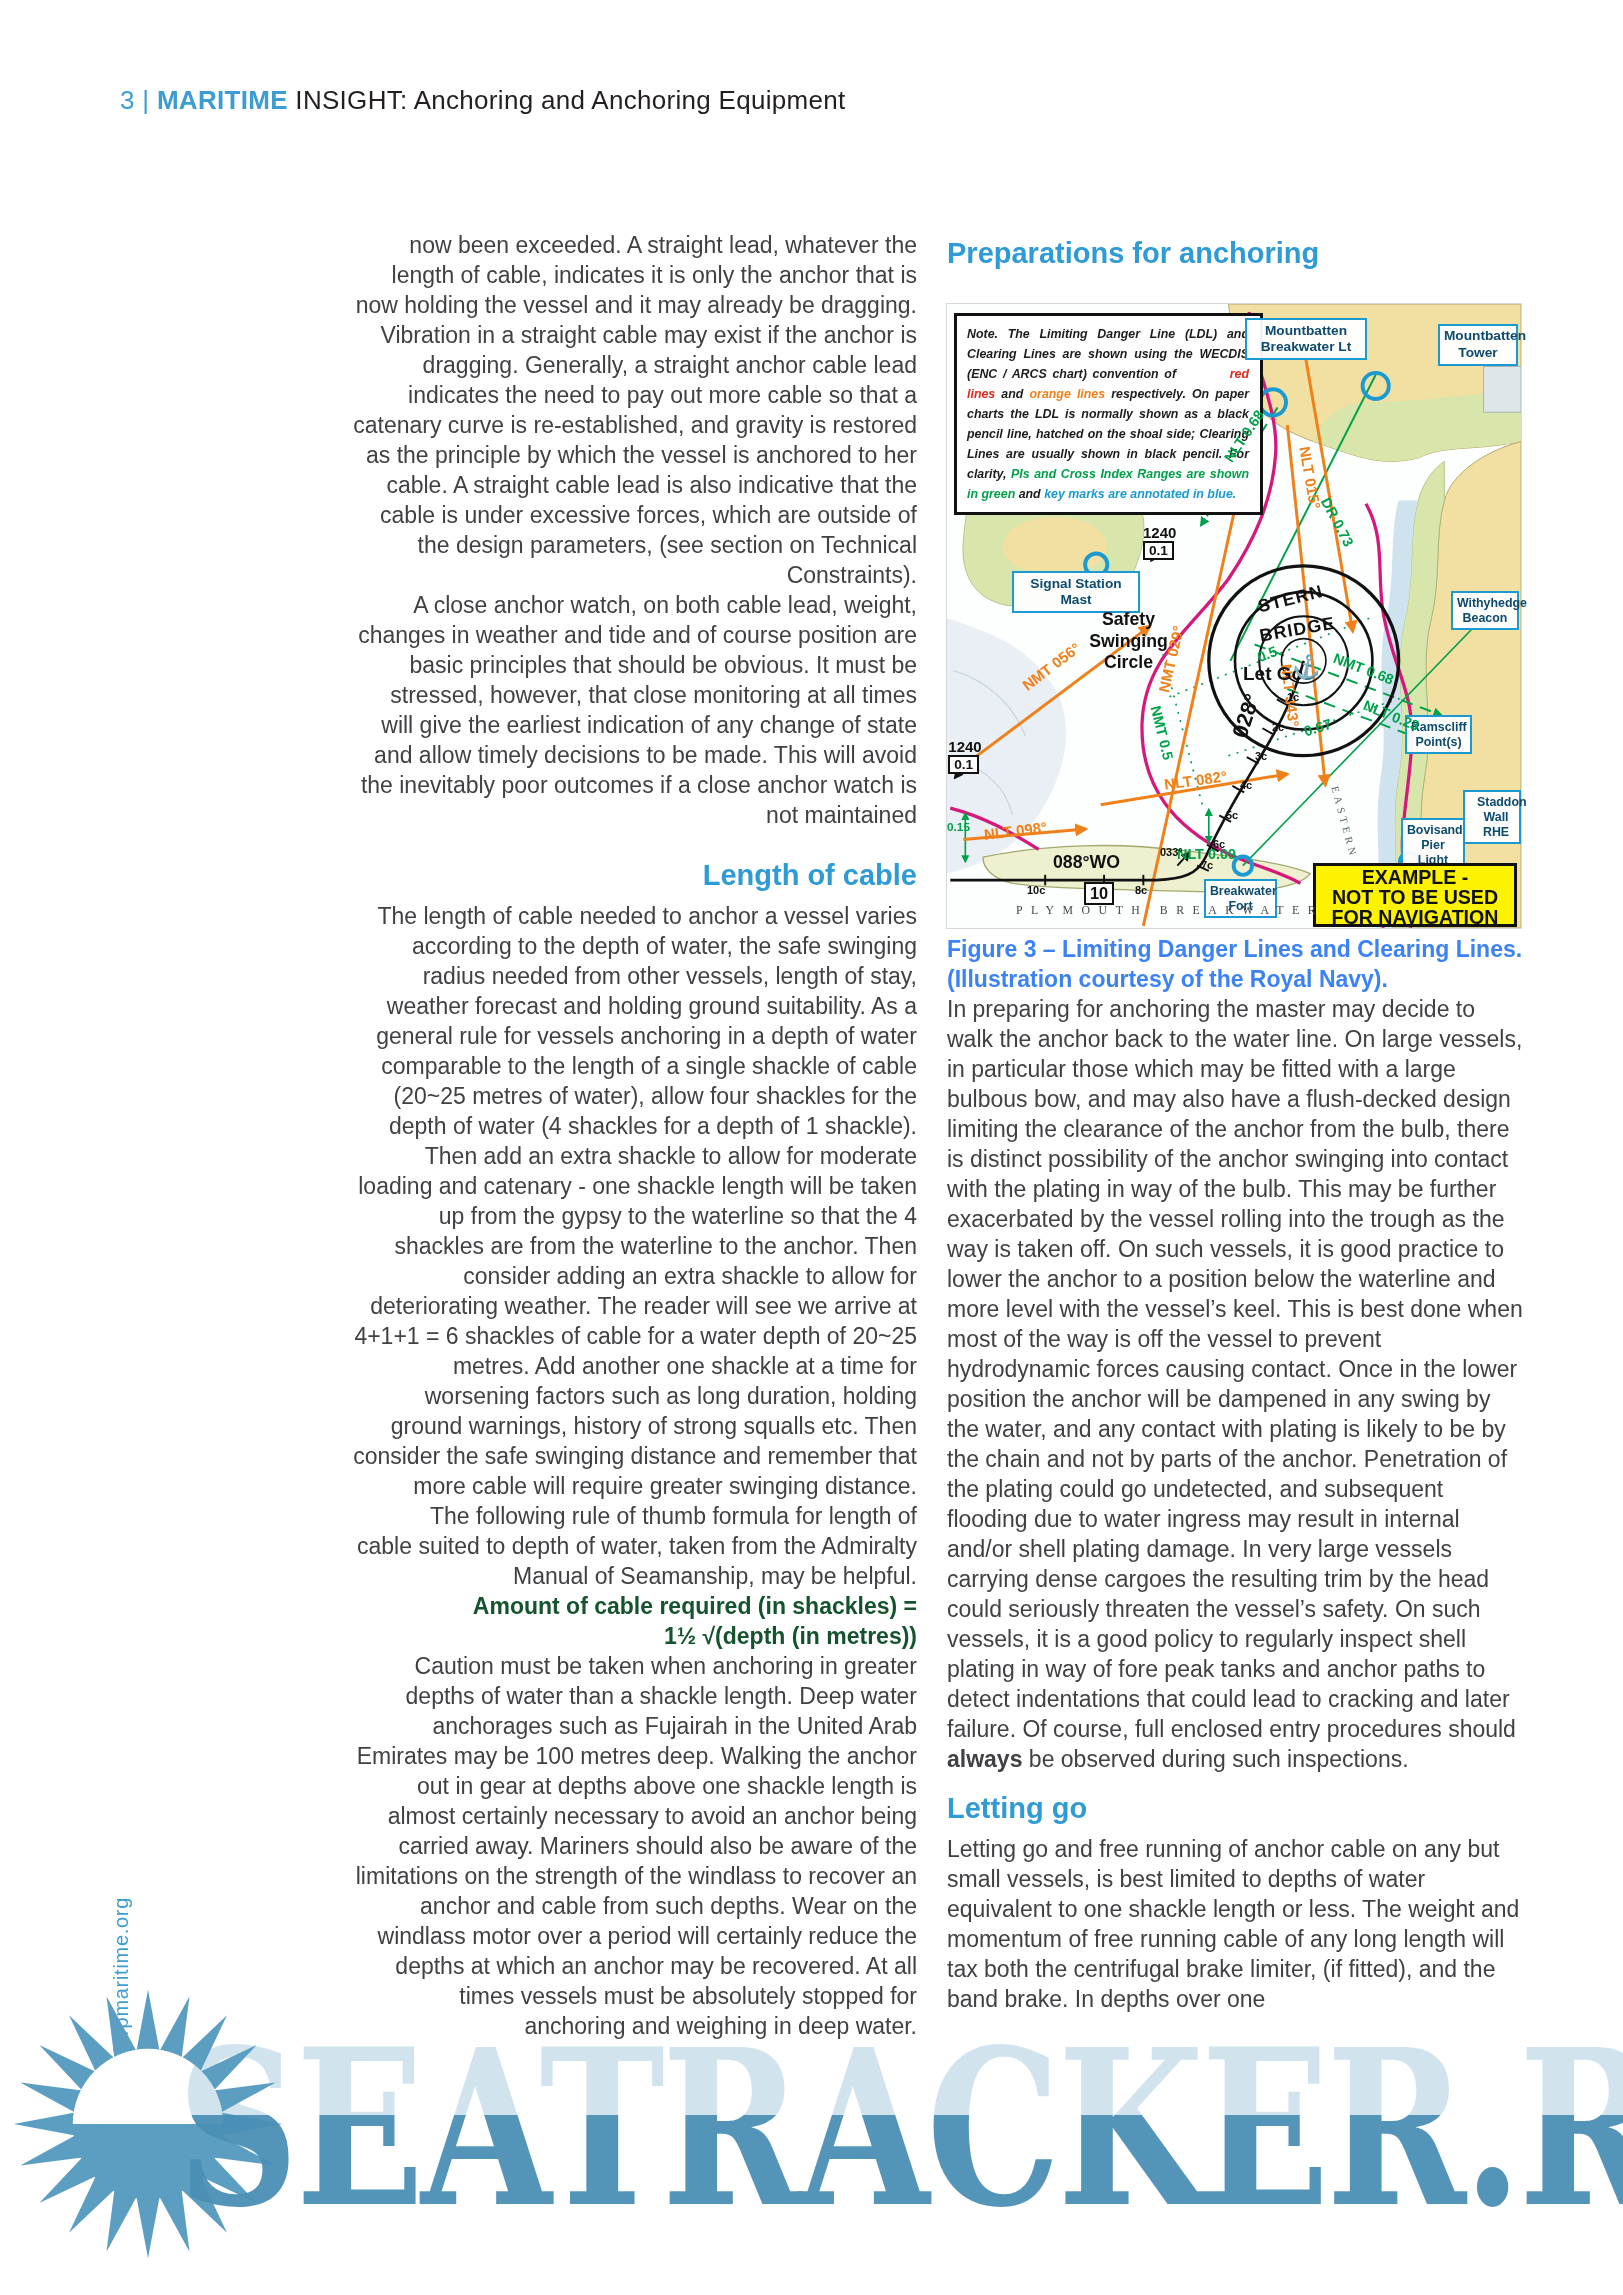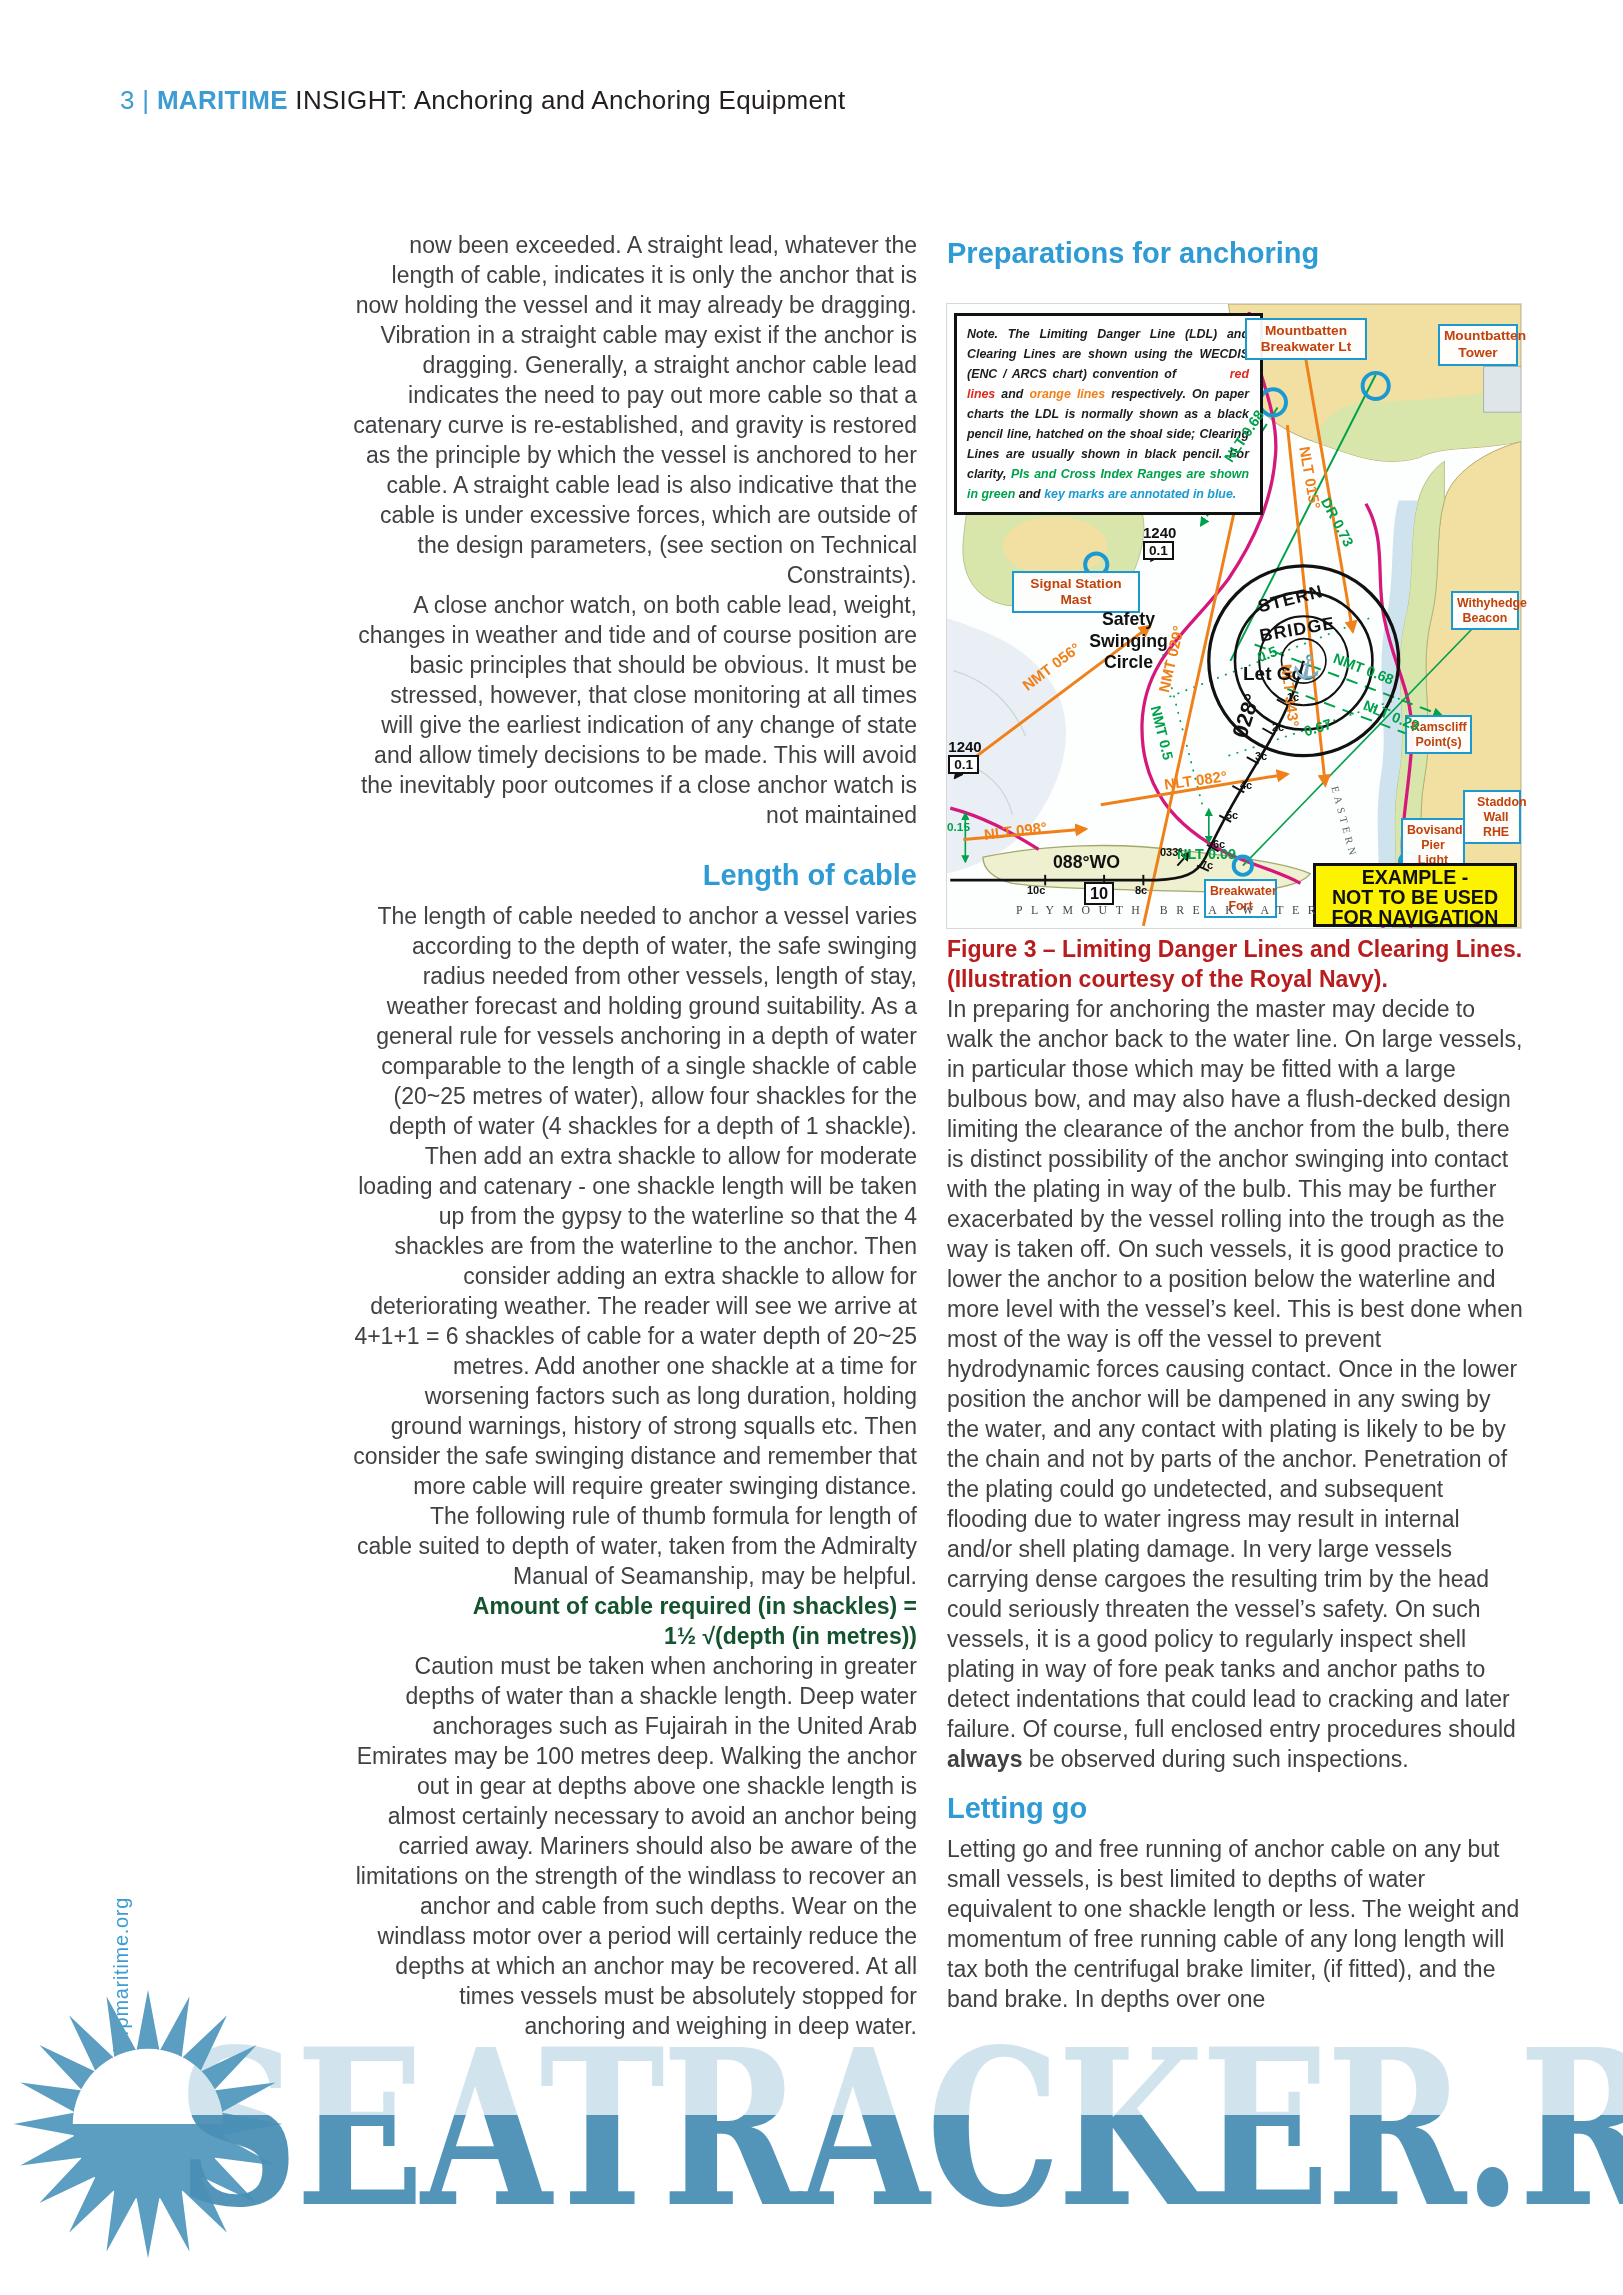--- a/index.html
+++ b/index.html
@@ -12,32 +12,32 @@
   .hdr-rest{color:#231f20;}
   
   .col{position:absolute;font-size:23px;line-height:30px;}
   .left-col{left:353px;top:230px;width:564px;text-align:right;}
   .right-col-head{position:absolute;left:947px;top:237px;font-size:29px;font-weight:bold;color:#2e9bd5;}
   .right-col{left:947px;top:934px;width:577px;}
   .col p{margin:0;}
   .indent{text-indent:51px;}
   .sec-head{font-size:29px;font-weight:bold;color:#2e9bd5;margin:29px 0 9.2px 0;line-height:33px;}
   .formula{font-weight:bold;color:#14532d;margin:29px 0 29px 0;}
-  .cap-bold{font-weight:bold;color:#b91c1c;margin:0;}
+  .cap-bold{font-weight:bold;color:#3b82f6;margin:0;}
   .cap-blue{color:#5fa8d2;margin:0 0 26px 0;}
   .gap-top{margin-top:18.3px;}
   .b{font-weight:bold;}
   
   .figure{position:absolute;left:947px;top:304px;width:574px;height:624px;background:#fdfefe;outline:0.7px solid #d8d8d8;}
   .figure svg{position:absolute;left:0;top:0;}
   .fov{position:absolute;box-sizing:border-box;}
   .note-box{border:3.3px solid #111;background:#fff;padding:7.9px 10.5px;font-size:12.4px;line-height:20px;
             font-weight:bold;font-style:italic;color:#1c1c1c;text-align:justify;}
   .nred{color:#e02a20;margin-left:48px;} .norange{color:#f08019;} .ngreen{color:#00a14b;} .nblue{color:#1b9ad2;}
-  .blab{border:2.6px solid #1b9ad2;background:rgba(255,255,255,.95);color:#c2410c;font-weight:bold;
+  .blab{border:2.6px solid #1b9ad2;background:rgba(255,255,255,.95);color:#0c4a6e;font-weight:bold;
         font-size:13.7px;line-height:16.4px;text-align:center;padding:2.6px 3.9px;}
   .blab.small{font-size:12.4px;line-height:15px;}
   .example{background:#fdf300;border:3.9px solid #111;color:#111;font-weight:bold;font-size:19.6px;
            line-height:20px;text-align:center;padding-top:0.7px;}
   .bearing{position:absolute;color:#f08019;font-weight:bold;font-size:15px;white-space:nowrap;transform-origin:left top;}
   .grange{position:absolute;color:#00a14b;font-weight:bold;font-size:14.4px;white-space:nowrap;transform-origin:left top;}
   .tlabel{position:absolute;color:#111;font-weight:bold;font-size:11px;white-space:nowrap;transform-origin:left top;}
   .boxed{display:inline-block;border:2px solid #111;padding:0 3.9px;font-weight:bold;font-size:13.7px;color:#111;background:#fff;}
   .safety{position:absolute;color:#111;font-weight:bold;font-size:17.7px;line-height:21.6px;text-align:center;}
   .curvetxt{position:absolute;color:#111;font-weight:bold;font-size:17.7px;letter-spacing:1.3px;white-space:nowrap;transform-origin:left top;}

